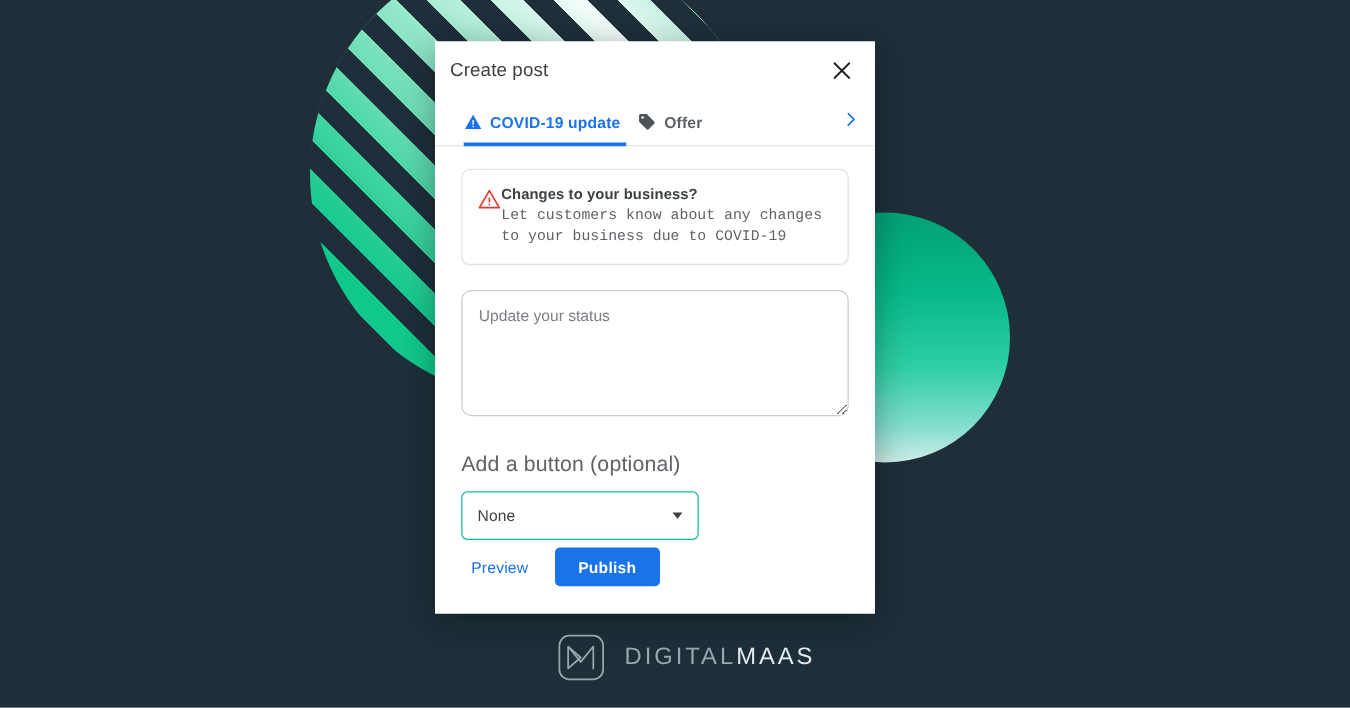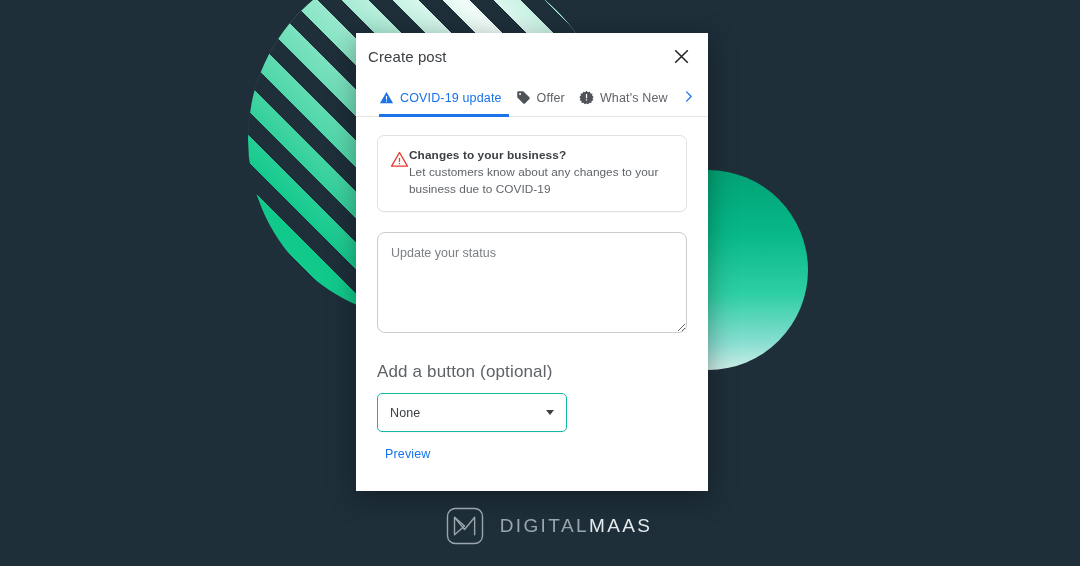--- a/index.html
+++ b/index.html
@@ -77,21 +77,21 @@
     top: 170px;
     width: 200px;
     height: 200px;
     border-radius: 50%;
     background: linear-gradient(180deg, #03a274 0%, #07b888 32%, #2ecfa4 62%, #86ded0 86%, #cfeee7 100%);
   }
 
   
   #modal {
     position: absolute;
-    left: 356px;
+    left: 348px;
     top: 33px;
     width: 352px;
     height: 458px;
     background: #ffffff;
     box-shadow: 0 6px 26px rgba(0,0,0,0.35);
     display: flex;
     flex-direction: column;
   }
 
   .modal-header {
@@ -133,20 +133,21 @@
     gap: 6px;
     height: 38px;
     cursor: pointer;
     margin-right: 14px;
     white-space: nowrap;
   }
   .tab-label {
     font-size: 12.5px;
     color: #5f6368;
     letter-spacing: .15px;
+    font-weight: bold;
   }
   .tab.active .tab-label { color: #1a73e8; }
   .tab-icon { display: flex; align-items: center; }
   .tab-icon svg { display: block; }
 
   .tab-underline {
     position: absolute;
     left: 23px;
     bottom: -1px;
     width: 130px;
@@ -190,20 +191,21 @@
     font-weight: bold;
     color: #3c4043;
     margin-bottom: 2px;
     letter-spacing: .1px;
   }
   .alert-desc {
     font-size: 11.8px;
     color: #5f6368;
     line-height: 17px;
     letter-spacing: .05px;
+    font-family: Liberation Mono, monospace;
   }
 
   
   .status-textarea {
     margin-top: 20px;
     width: 100%;
     height: 101px;
     border: 1px solid #c9ccd0;
     border-radius: 8px;
     padding: 13px 13px;
@@ -348,30 +350,20 @@
       <div class="tab">
         <span class="tab-icon">
           <svg width="15" height="15" viewBox="0 0 24 24">
             <path d="M21.4 11.6 L12.4 2.6 C12 2.2 11.5 2 11 2 L4 2 C2.9 2 2 2.9 2 4 L2 11 C2 11.5 2.2 12 2.6 12.4 L11.6 21.4 C12 21.8 12.5 22 13 22 C13.5 22 14 21.8 14.4 21.4 L21.4 14.4 C21.8 14 22 13.5 22 13 C22 12.5 21.8 12 21.4 11.6 Z" fill="#4f5358"></path>
             <circle cx="6.5" cy="6.5" r="1.6" fill="#ffffff"></circle>
           </svg>
         </span>
         <span class="tab-label">Offer</span>
       </div>
 
-      <div class="tab">
-        <span class="tab-icon">
-          <svg width="15" height="15" viewBox="0 0 24 24">
-            <path d="M12 1.2 L14.3 3.6 L17.4 2.6 L18.4 5.7 L21.6 6 L21 9.1 L23.6 11 L21.6 13.3 L23 16.2 L20 17.5 L19.9 20.7 L16.7 20.3 L14.9 22.9 L12 21.4 L9.1 22.9 L7.3 20.3 L4.1 20.7 L4 17.5 L1 16.2 L2.4 13.3 L0.4 11 L3 9.1 L2.4 6 L5.6 5.7 L6.6 2.6 L9.7 3.6 Z" fill="#4f5358"></path>
-            <rect x="11.05" y="6.4" width="1.9" height="7" fill="#ffffff"></rect>
-            <rect x="11.05" y="15" width="1.9" height="2" fill="#ffffff"></rect>
-          </svg>
-        </span>
-        <span class="tab-label">What's New</span>
-      </div>
 
       <div class="tab-underline"></div>
 
       <div class="tabs-next">
         <span>
           <svg width="13" height="13" viewBox="0 0 24 24">
             <path d="M8.5 3.5 L17 12 L8.5 20.5" stroke="#1a73e8" stroke-width="2.4" fill="none" stroke-linecap="round" stroke-linejoin="round"></path>
           </svg>
         </span>
       </div>
@@ -401,20 +393,21 @@
         <div class="select-box">
           <span class="select-value">None</span>
           <span class="select-caret"></span>
         </div>
       </div>
 
     </div>
 
     <div class="modal-footer">
       <button class="btn-preview">Preview</button>
+      <button class="btn-publish">Publish</button>
     </div>
 
   </div>
 
   <div id="brand">
     <span class="brand-mark">
       <svg width="42" height="42" viewBox="0 0 48 48">
         <rect x="4" y="4" width="40" height="40" rx="9" ry="9" fill="none" stroke="#9aa5ac" stroke-width="1.6"></rect>
         <path d="M12 34 L12 14 L23.5 28 L35 14 L35 34" fill="none" stroke="#9aa5ac" stroke-width="1.6" stroke-linejoin="round" stroke-linecap="round"></path>
         <path d="M12 14 L23.5 24 L12 34" fill="none" stroke="#9aa5ac" stroke-width="1.6" stroke-linejoin="round"></path>

